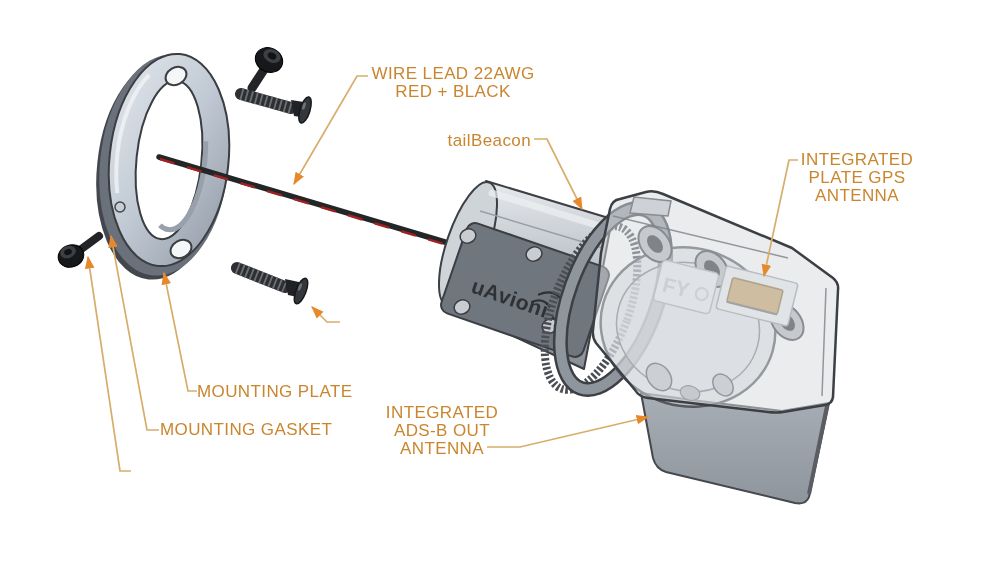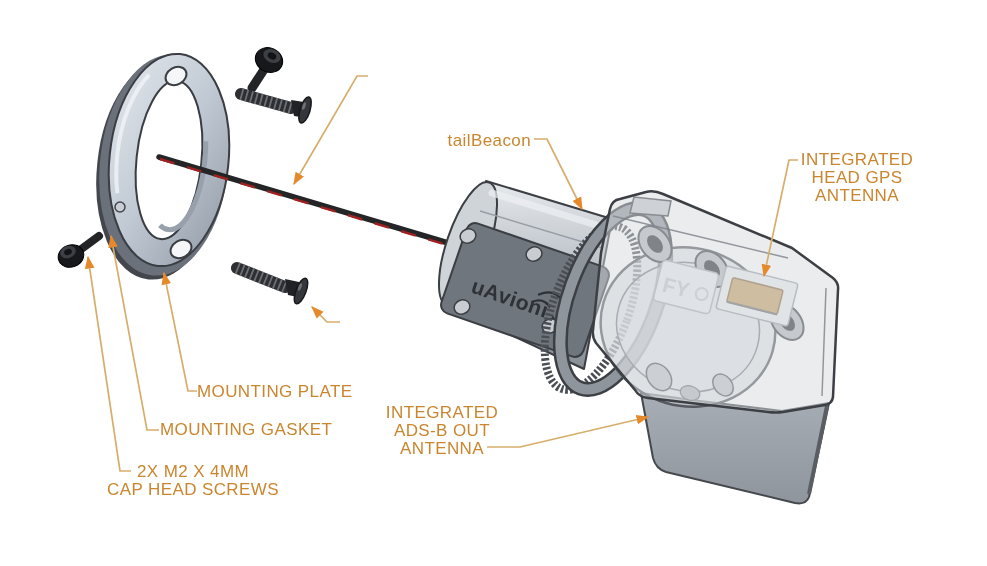--- a/index.html
+++ b/index.html
@@ -166,44 +166,44 @@
     <polyline points="534,139 547,139 582,209" marker-end="url(#arrow)"></polyline>
     <polyline points="798,160 789,160 764,276" marker-end="url(#arrow)"></polyline>
     <polyline points="340,322 327,322 312,307" marker-end="url(#arrow)"></polyline>
     <polyline points="197,391 188,391 164,273" marker-end="url(#arrow)"></polyline>
     <polyline points="159,430 147,430 111,236" marker-end="url(#arrow)"></polyline>
     <polyline points="131,471 120,471 88,257" marker-end="url(#arrow)"></polyline>
     <polyline points="487,447 520,447 648,417" marker-end="url(#arrow)"></polyline>
   </g>
 </svg>
 
+  <div class="lbl center" style="left:453px;top:65px">
+    <span class="ln">WIRE LEAD 22AWG</span>
+    <span class="ln">RED + BLACK</span>
+  </div>
 
   <div class="lbl rightal" style="left:531px;top:132px">
     <span class="ln">tailBeacon</span>
   </div>
 
   <div class="lbl center" style="left:857px;top:151px">
     <span class="ln">INTEGRATED</span>
-    <span class="ln">HEAD GPS</span>
+    <span class="ln">PLATE GPS</span>
     <span class="ln">ANTENNA</span>
   </div>
 
 
   <div class="lbl" style="left:160px;top:421px">
     <span class="ln">MOUNTING GASKET</span>
   </div>
 
   <div class="lbl" style="left:197px;top:383px">
     <span class="ln">MOUNTING PLATE</span>
   </div>
 
-  <div class="lbl center" style="left:193px;top:463px">
-    <span class="ln">2X M2 X 4MM</span>
-    <span class="ln">CAP HEAD SCREWS</span>
-  </div>
 
   <div class="lbl center" style="left:442px;top:404px">
     <span class="ln">INTEGRATED</span>
     <span class="ln">ADS-B OUT</span>
     <span class="ln">ANTENNA</span>
   </div>
 
 </div>
 
 </body></html>

